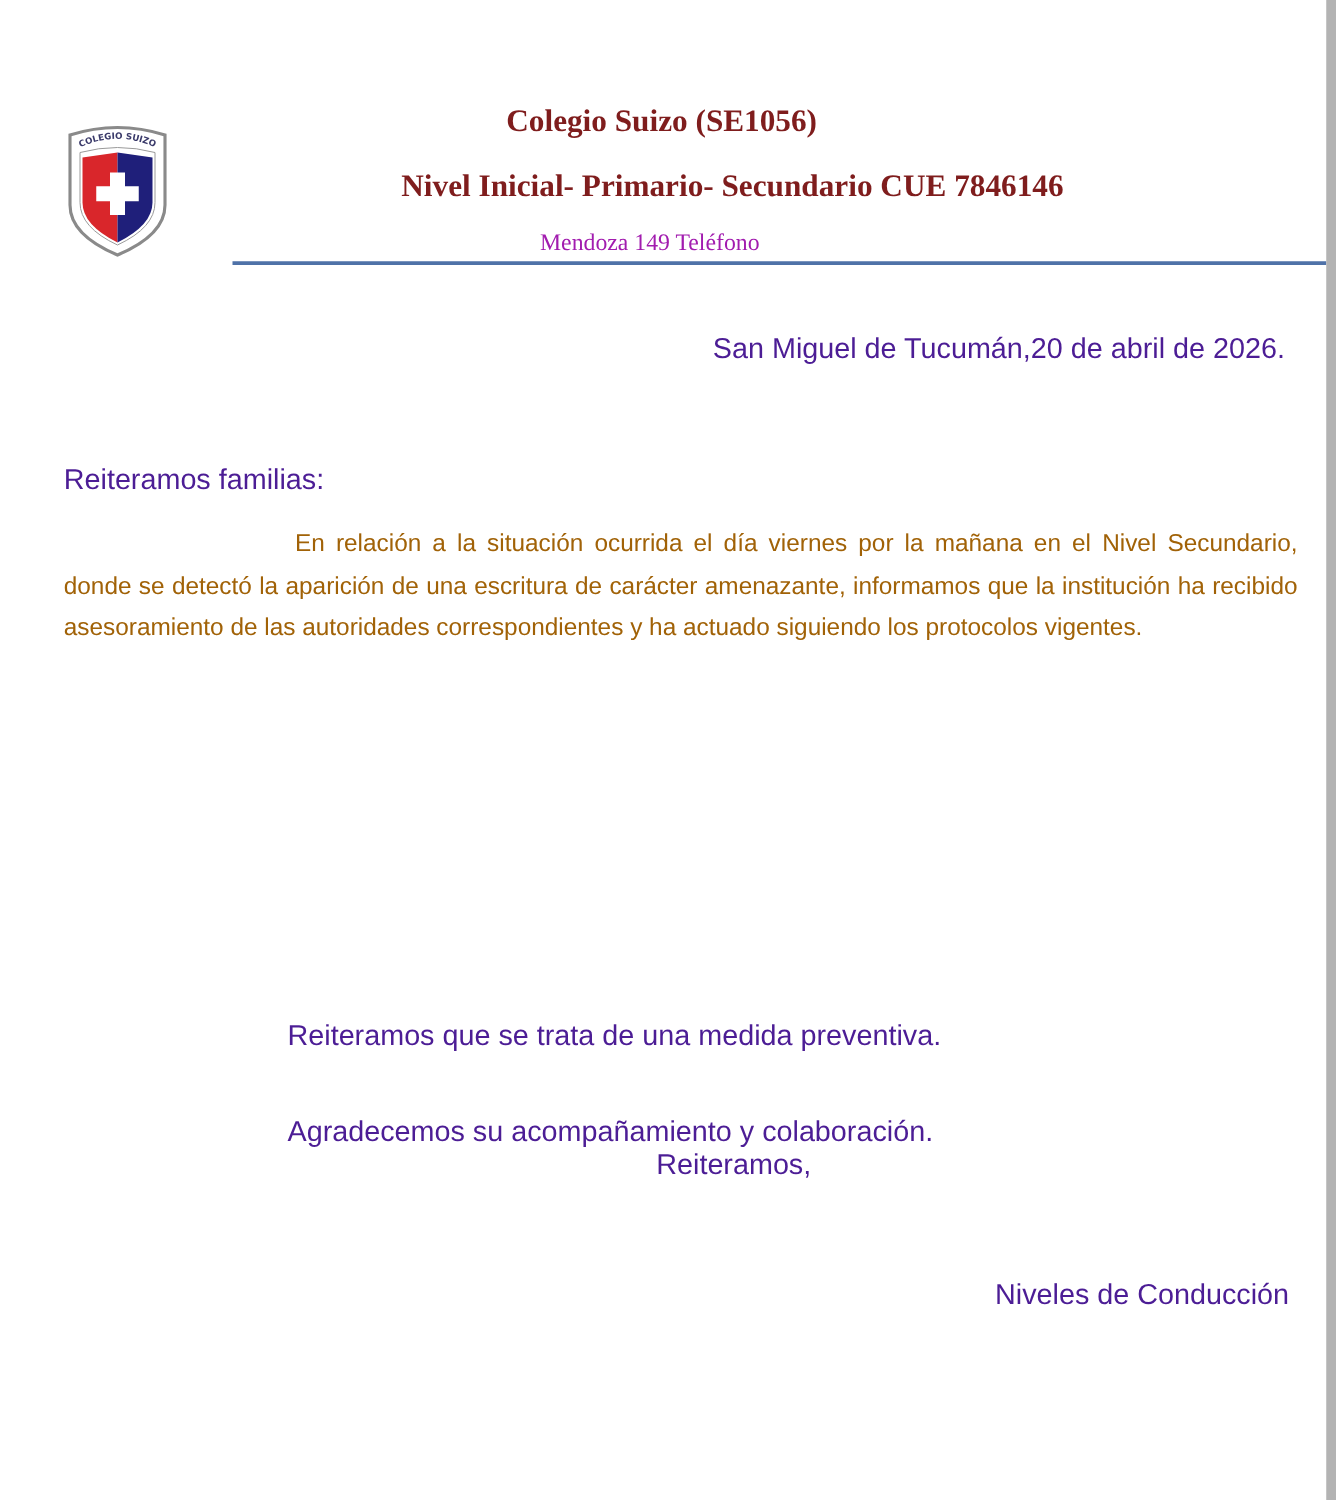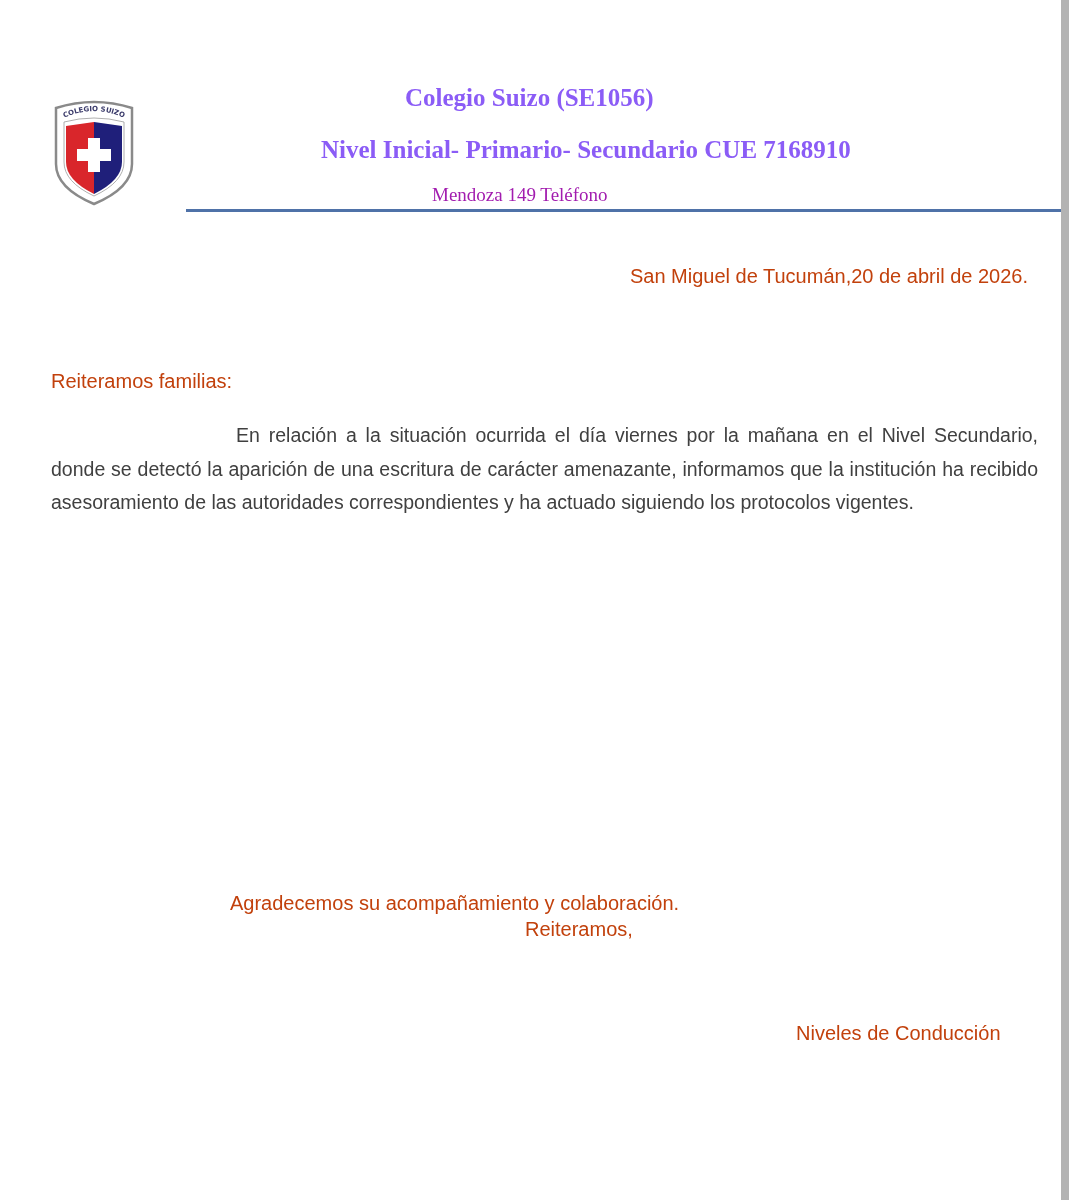--- a/index.html
+++ b/index.html
@@ -30,21 +30,21 @@
       background: #b3b3b3;
     }
     .logo {
       position: absolute;
       left: 50px; top: 98px;
       width: 88px; height: 108px;
     }
     .hdr {
       position: absolute;
       font-family: "Liberation Serif", "DejaVu Serif", serif;
-      color: #8b5cf6;
+      color: #7f1d1d;
       white-space: nowrap;
     }
     .hdr-title {
       left: 405px; top: 84px;
       font-size: 25px;
       font-weight: bold;
     }
     .hdr-levels {
       left: 321px; top: 136px;
       font-size: 25px;
@@ -58,38 +58,38 @@
     }
     .hdr-rule {
       position: absolute;
       left: 186px; top: 209px;
       width: 875px; height: 3px;
       background: #4f72a8;
     }
     .txt {
       position: absolute;
       font-family: "Liberation Sans", "DejaVu Sans", sans-serif;
-      font-size: 20px;
-      color: #c2410c;
+      font-size: 23px;
+      color: #4c1d95;
       white-space: nowrap;
     }
     .date {
       right: 33px; top: 265px;
     }
     .greeting {
       left: 51px; top: 370px;
     }
     .para {
       position: absolute;
       left: 51px;
       width: 987px;
       font-family: "Liberation Sans", "DejaVu Sans", sans-serif;
       font-size: 19.5px;
       line-height: 33.5px;
-      color: #404040;
+      color: #a16207;
       text-align: justify;
       text-indent: 185px;
       margin: 0;
     }
     .p1 { top: 419px; }
     .p2 { top: 574px; }
     .p3 { top: 693px; }
     .line-indented {
       left: 230px;
     }
@@ -110,27 +110,28 @@
     <path d="M44 24 L72 28 L72 64 Q72 82 44 96 Z" fill="#1f1f7a"></path>
     <rect x="38" y="40" width="12" height="34" fill="#ffffff"></rect>
     <rect x="27" y="51" width="34" height="12" fill="#ffffff"></rect>
     <path id="arc" d="M14 20 Q44 6 74 20" fill="none"></path>
     <text font-family="DejaVu Sans, sans-serif" font-size="7" font-weight="bold" fill="#3a3a6a">
       <textPath href="#arc" startOffset="50%" text-anchor="middle">COLEGIO SUIZO</textPath>
     </text>
   </svg>
 
   <div class="hdr hdr-title">Colegio Suizo (SE1056)</div>
-  <div class="hdr hdr-levels">Nivel Inicial- Primario- Secundario CUE 7168910</div>
+  <div class="hdr hdr-levels">Nivel Inicial- Primario- Secundario CUE 7846146</div>
   <div class="hdr hdr-address">Mendoza 149 Teléfono</div>
   <div class="hdr-rule"></div>
 
   <div class="txt date">San Miguel de Tucumán,20 de abril de 2026.</div>
   <div class="txt greeting">Reiteramos familias:</div>
 
   <p class="para p1">En relación a la situación ocurrida el día viernes por la mañana en el Nivel Secundario, donde se detectó la aparición de una escritura de carácter amenazante, informamos que la institución ha recibido asesoramiento de las autoridades correspondientes y ha actuado siguiendo los protocolos vigentes.</p>
 
+  <div class="txt line-indented reiter">Reiteramos que se trata de una medida preventiva.</div>
   <div class="txt line-indented agradec">Agradecemos su acompañamiento y colaboración.</div>
   <div class="txt closing">Reiteramos,</div>
   <div class="txt signature">Niveles de Conducción</div>
 </div>
 
 <div class="side-strip"></div>
 
 </body></html>

